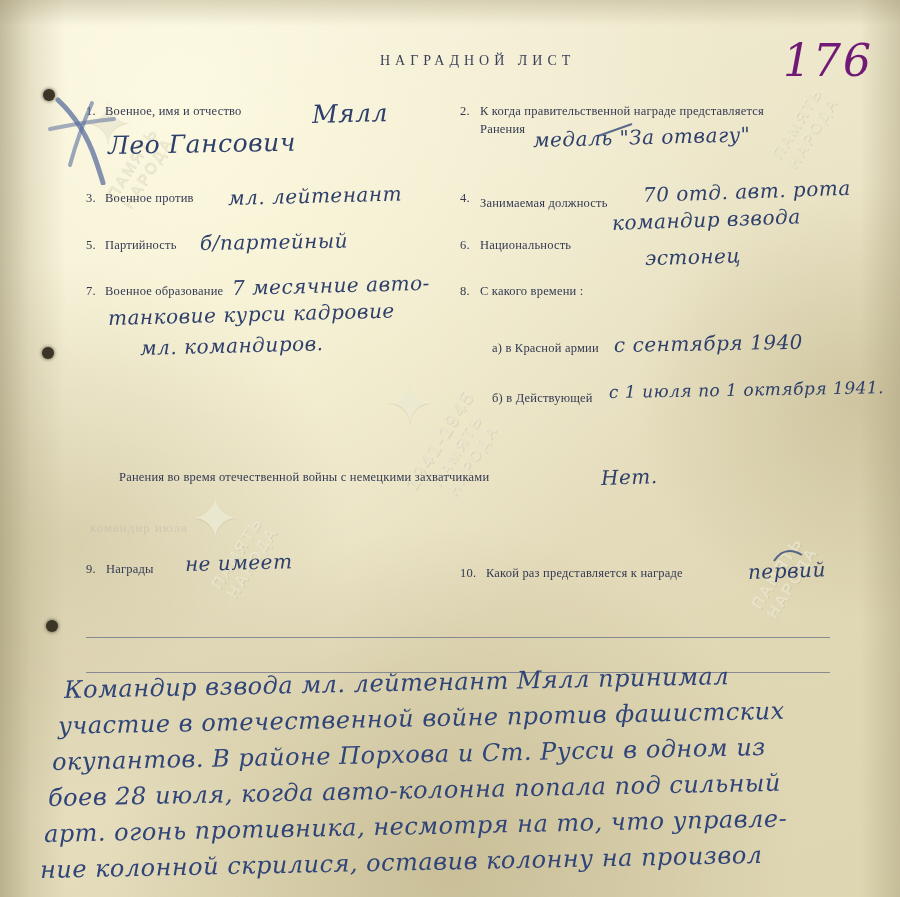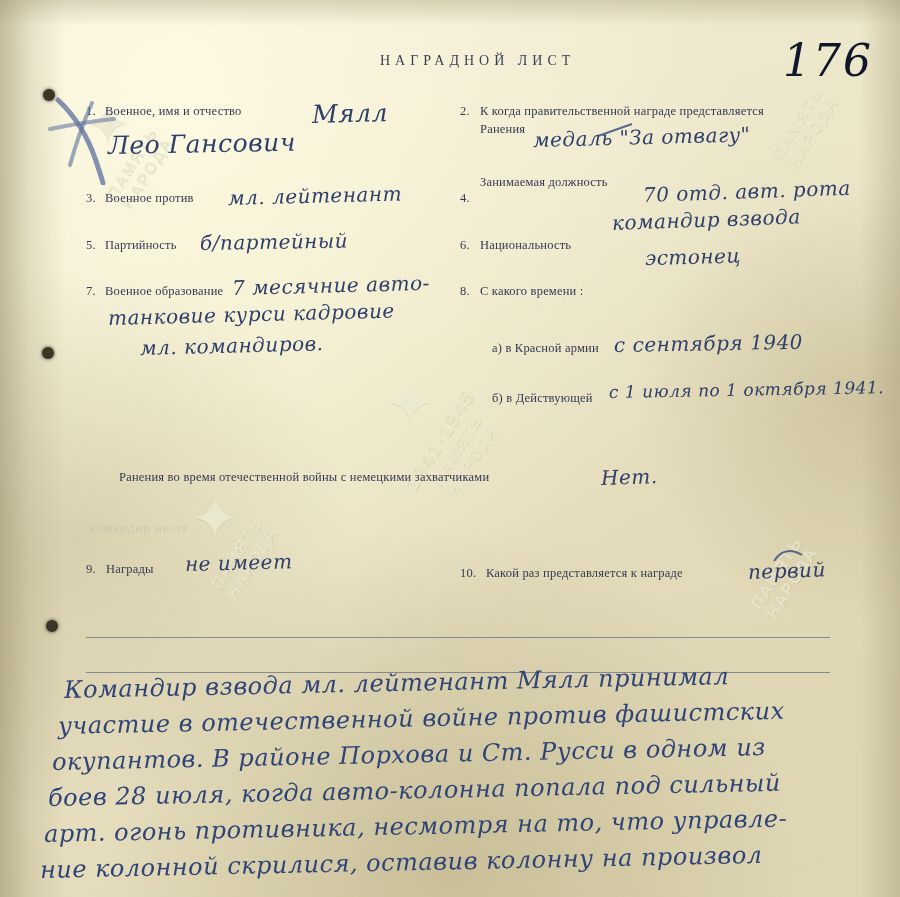--- a/index.html
+++ b/index.html
@@ -155,21 +155,21 @@
   }
   .hand.body {
     font-size: 24px;
     color: #2f4478;
   }
   .pagenum {
     position: absolute;
     font-family: "DejaVu Serif", serif;
     font-style: italic;
     font-size: 44px;
-    color: #0f172a;
+    color: #701a75;
     letter-spacing: 2px;
   }
   .rule {
     position: absolute;
     height: 1px;
     background: #6a6f88;
     opacity: 0.75;
   }
   .scribble {
     position: absolute;
@@ -239,21 +239,21 @@
   <div class="printed" style="left:460px; top:104px;">2.</div>
   <div class="printed" style="left:480px; top:104px;">К когда правительственной награде представляется</div>
   <div class="printed" style="left:480px; top:122px;">Ранения</div>
   <div class="hand med" style="left:533px; top:128px; transform: rotate(-1.5deg);">медаль "За отвагу"</div>
 
   <div class="printed" style="left:86px; top:191px;">3.</div>
   <div class="printed" style="left:105px; top:191px;">Военное против</div>
   <div class="hand med" style="left:228px; top:186px; transform: rotate(-1.5deg);">мл. лейтенант</div>
 
   <div class="printed" style="left:460px; top:191px;">4.</div>
-  <div class="printed" style="left:480px; top:175px;text-align:center;">Занимаемая должность</div>
+  <div class="printed" style="left:480px; top:196px;text-align:center;">Занимаемая должность</div>
   <div class="hand med" style="left:643px; top:183px; transform: rotate(-2deg);">70 отд. авт. рота</div>
   <div class="hand med" style="left:612px; top:211px; transform: rotate(-2deg);">командир взвода</div>
 
   <div class="printed" style="left:86px; top:238px;">5.</div>
   <div class="printed" style="left:105px; top:238px;">Партийность</div>
   <div class="hand med" style="left:200px; top:231px; transform: rotate(-1deg);">б/партейный</div>
 
   <div class="printed" style="left:460px; top:238px;">6.</div>
   <div class="printed" style="left:480px; top:238px;">Национальность</div>
   <div class="hand med" style="left:645px; top:246px; transform: rotate(-1.5deg);">эстонец</div>

